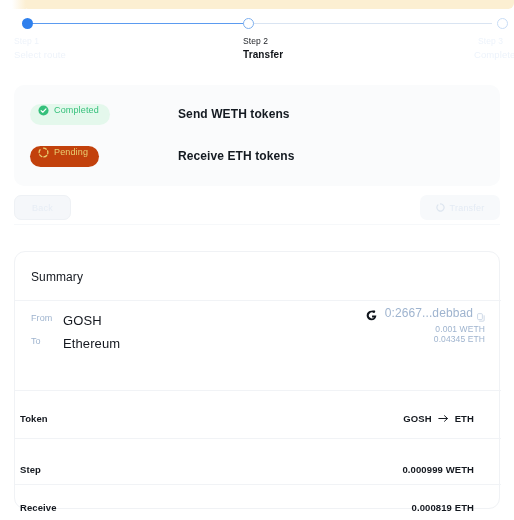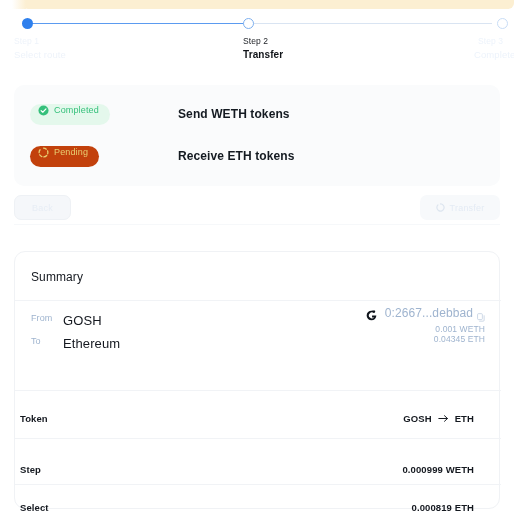--- a/index.html
+++ b/index.html
@@ -228,18 +228,18 @@
         <span>ETH</span>
       </span>
     </div>
 
     <div class="kv-row k2">
       <span class="kv-key">Step</span>
       <span class="kv-val">0.000999 WETH</span>
     </div>
 
     <div class="kv-row k3">
-      <span class="kv-key">Select</span>
+      <span class="kv-key">Receive</span>
       <span class="kv-val">0.000819 ETH</span>
     </div>
 
   </div>
 </div>
 
 </body></html>

